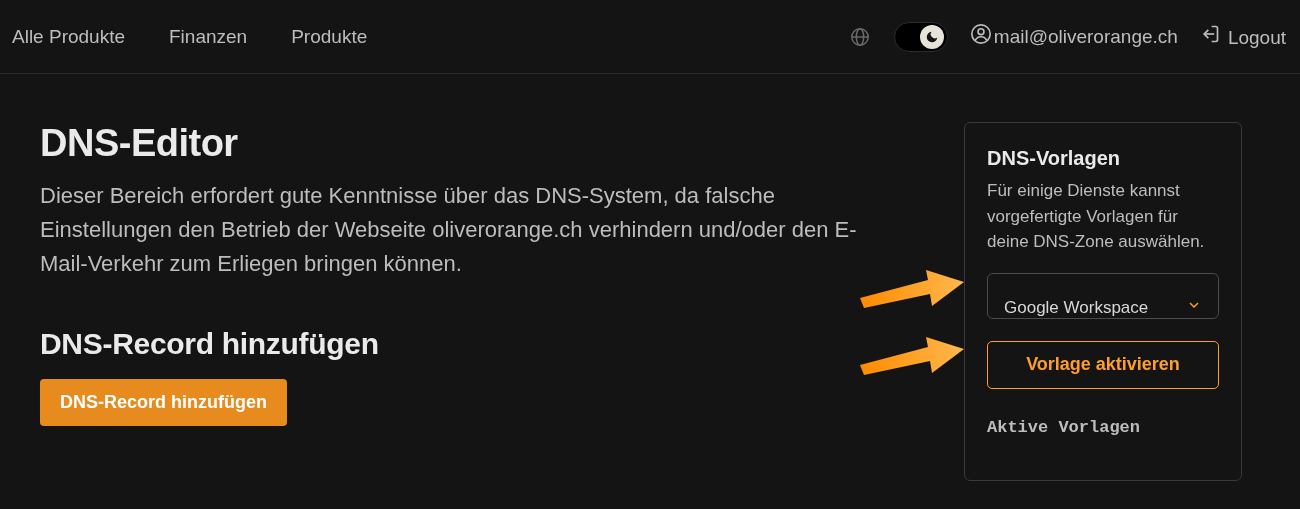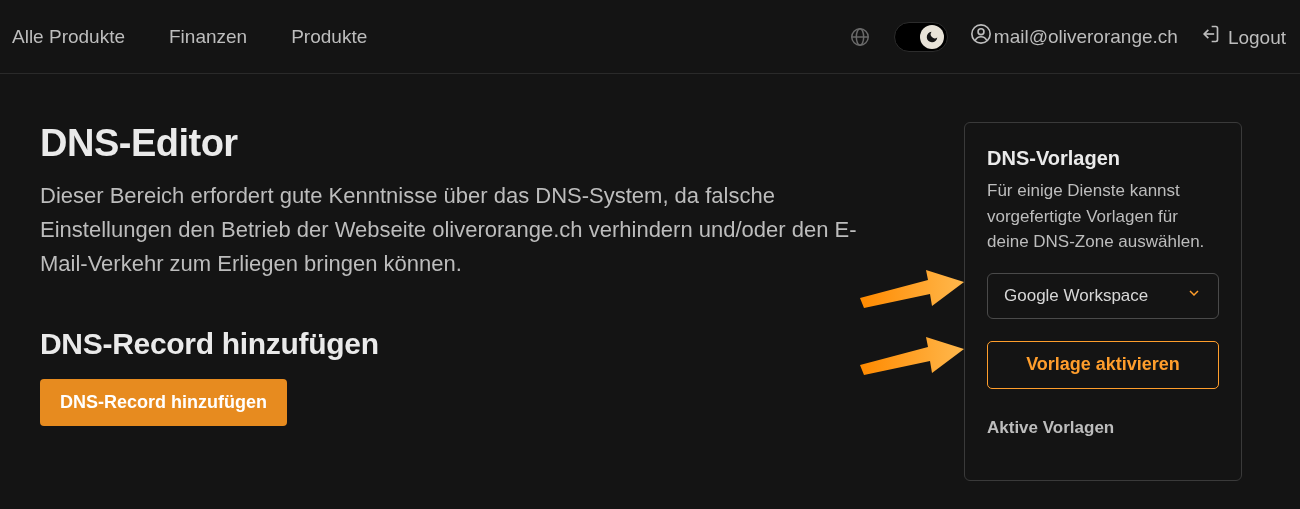--- a/index.html
+++ b/index.html
@@ -118,21 +118,21 @@
     color:#eaeaea;
     margin:0 0 8px 0;
   }
   .side-panel p{
     font-size:17px;
     line-height:1.5;
     color:var(--text-muted);
     margin:0 0 18px 0;
   }
   .select{
-    display:flex;align-items:center;justify-content:space-between;
+    display:flex;align-items:flex-end;justify-content:space-between;
     height:46px;
     padding:0 16px;
     border:1px solid var(--border-light);
     border-radius:6px;
     color:var(--text);
     font-size:17px;
     cursor:pointer;
     margin-bottom:22px;
     gap:20px;
   }
@@ -143,21 +143,21 @@
     background:transparent;
     border:1.5px solid var(--accent-bright);
     color:var(--accent-bright);
     font-size:18px;
     font-weight:600;
     border-radius:5px;
     cursor:pointer;
     margin-bottom:26px;
   }
   .sub-h{
-    font-size:18px;font-weight:700;color:#eaeaea;margin:0 0 10px 0;
+    font-size:18px;font-weight:700;color:#eaeaea;margin:0 0 10px 0;font-family:Liberation Mono, monospace;
   }
   .none{font-size:17px;color:var(--text-muted);margin:0;}
   
   .arrow{
     position:absolute;
     pointer-events:none;
   }
   .arrow svg{display:block;}
 </style>
 </head>

